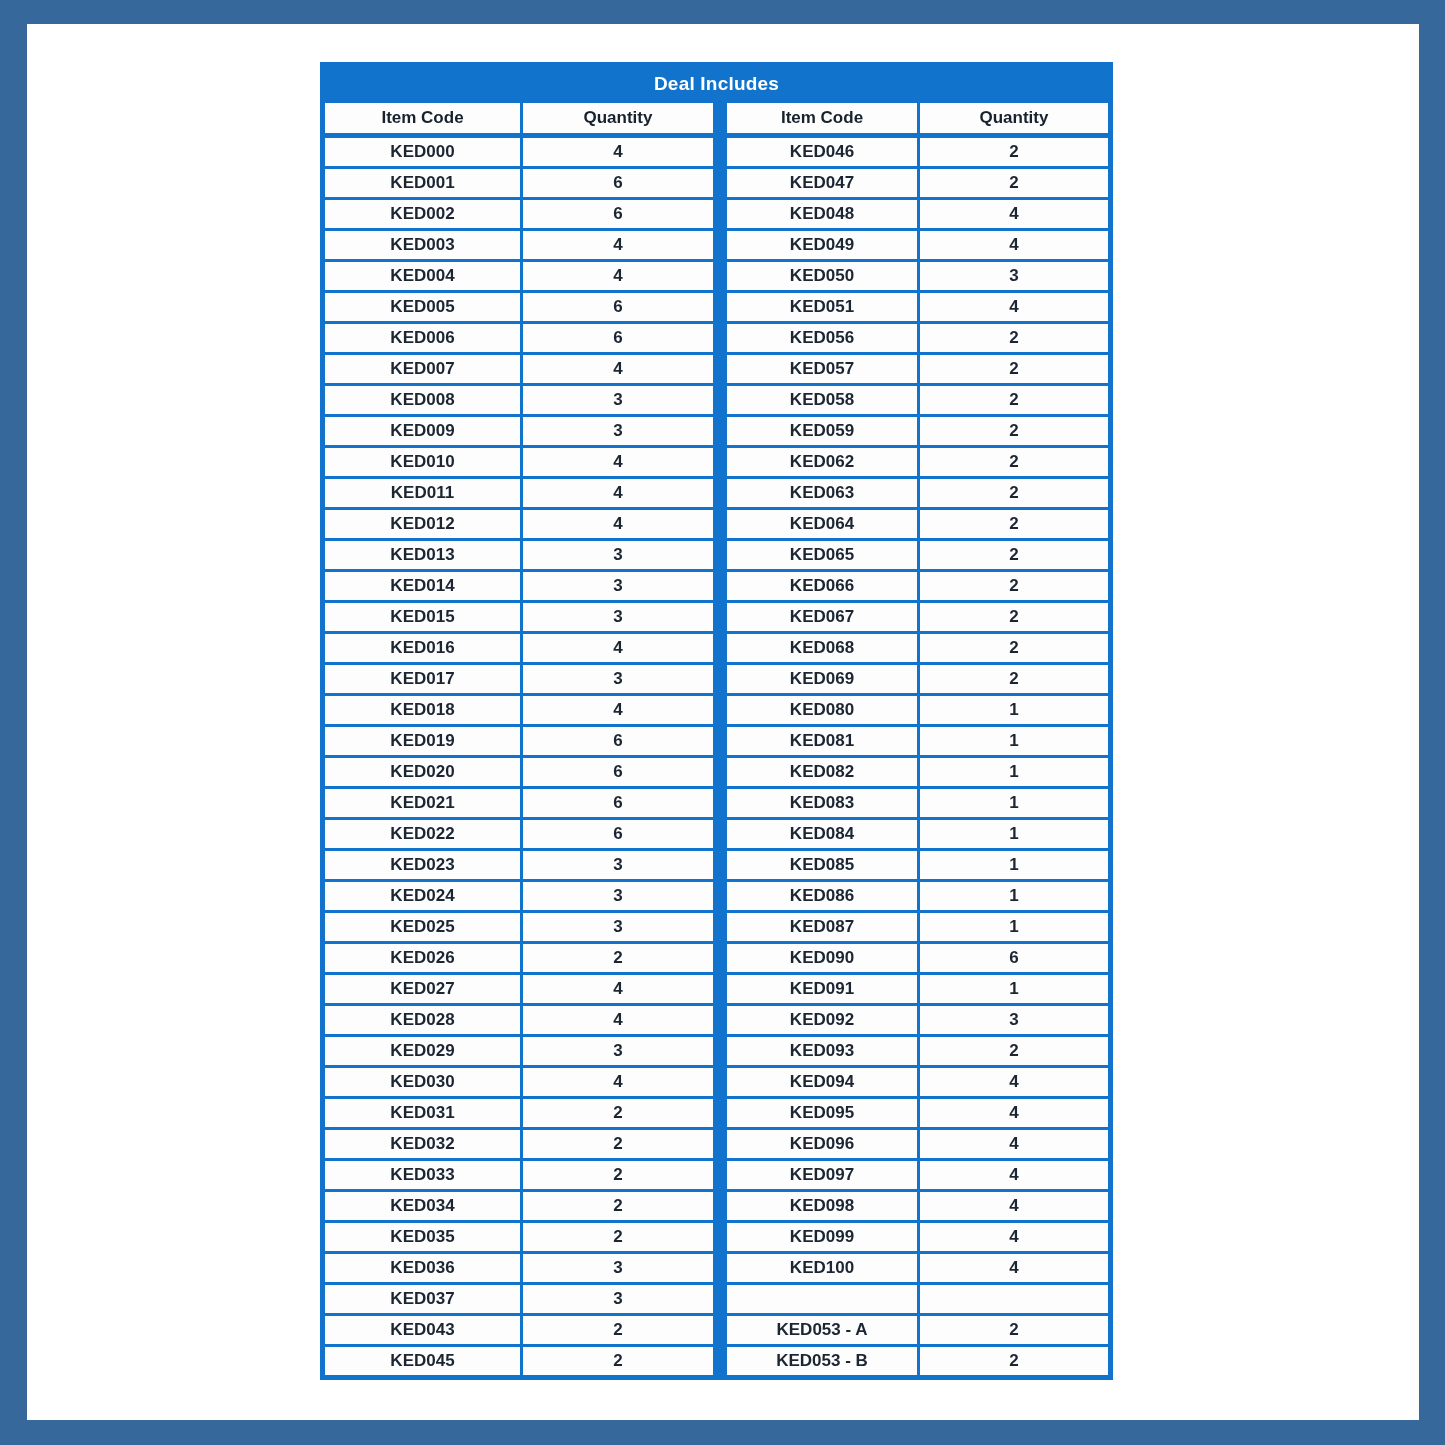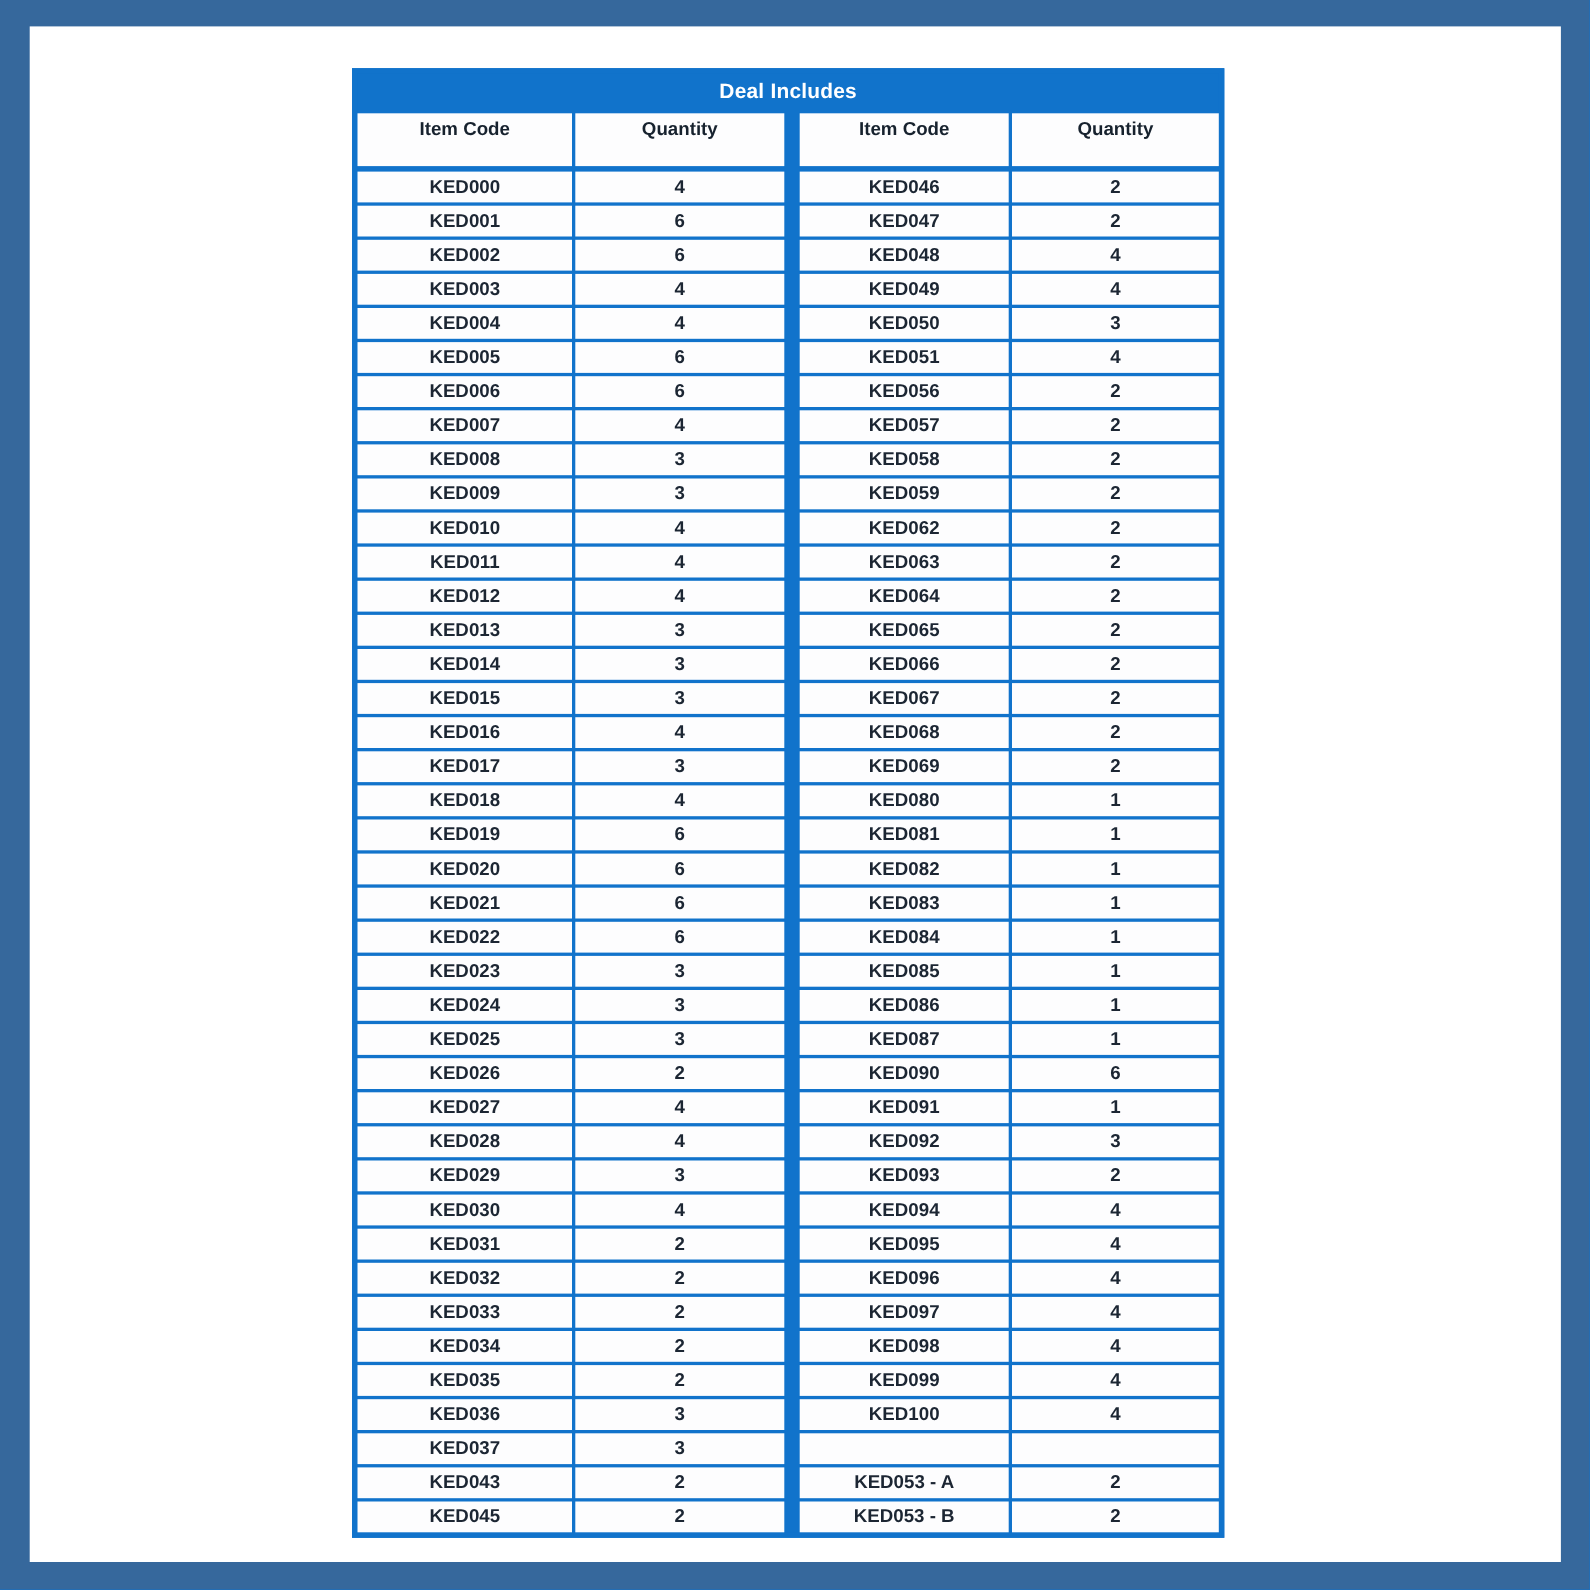--- a/index.html
+++ b/index.html
@@ -33,21 +33,21 @@
   .header-row{margin-bottom:2px;}
   .cell{
     background:#fdfdfe;
     height:28px;line-height:28px;
     text-align:center;
     font-size:17px;font-weight:700;
     color:#1c2633;
     white-space:nowrap;overflow:hidden;
   }
   .header-row .cell{
-    height:48px;line-height:30px;
+    height:30px;line-height:30px;
     color:#17222e;
   }
   .sep{background:transparent;}
 </style>
 </head>
 <body>
 
 <div class="page">
   <div class="tbl">
     <div class="title-band">Deal Includes</div>

